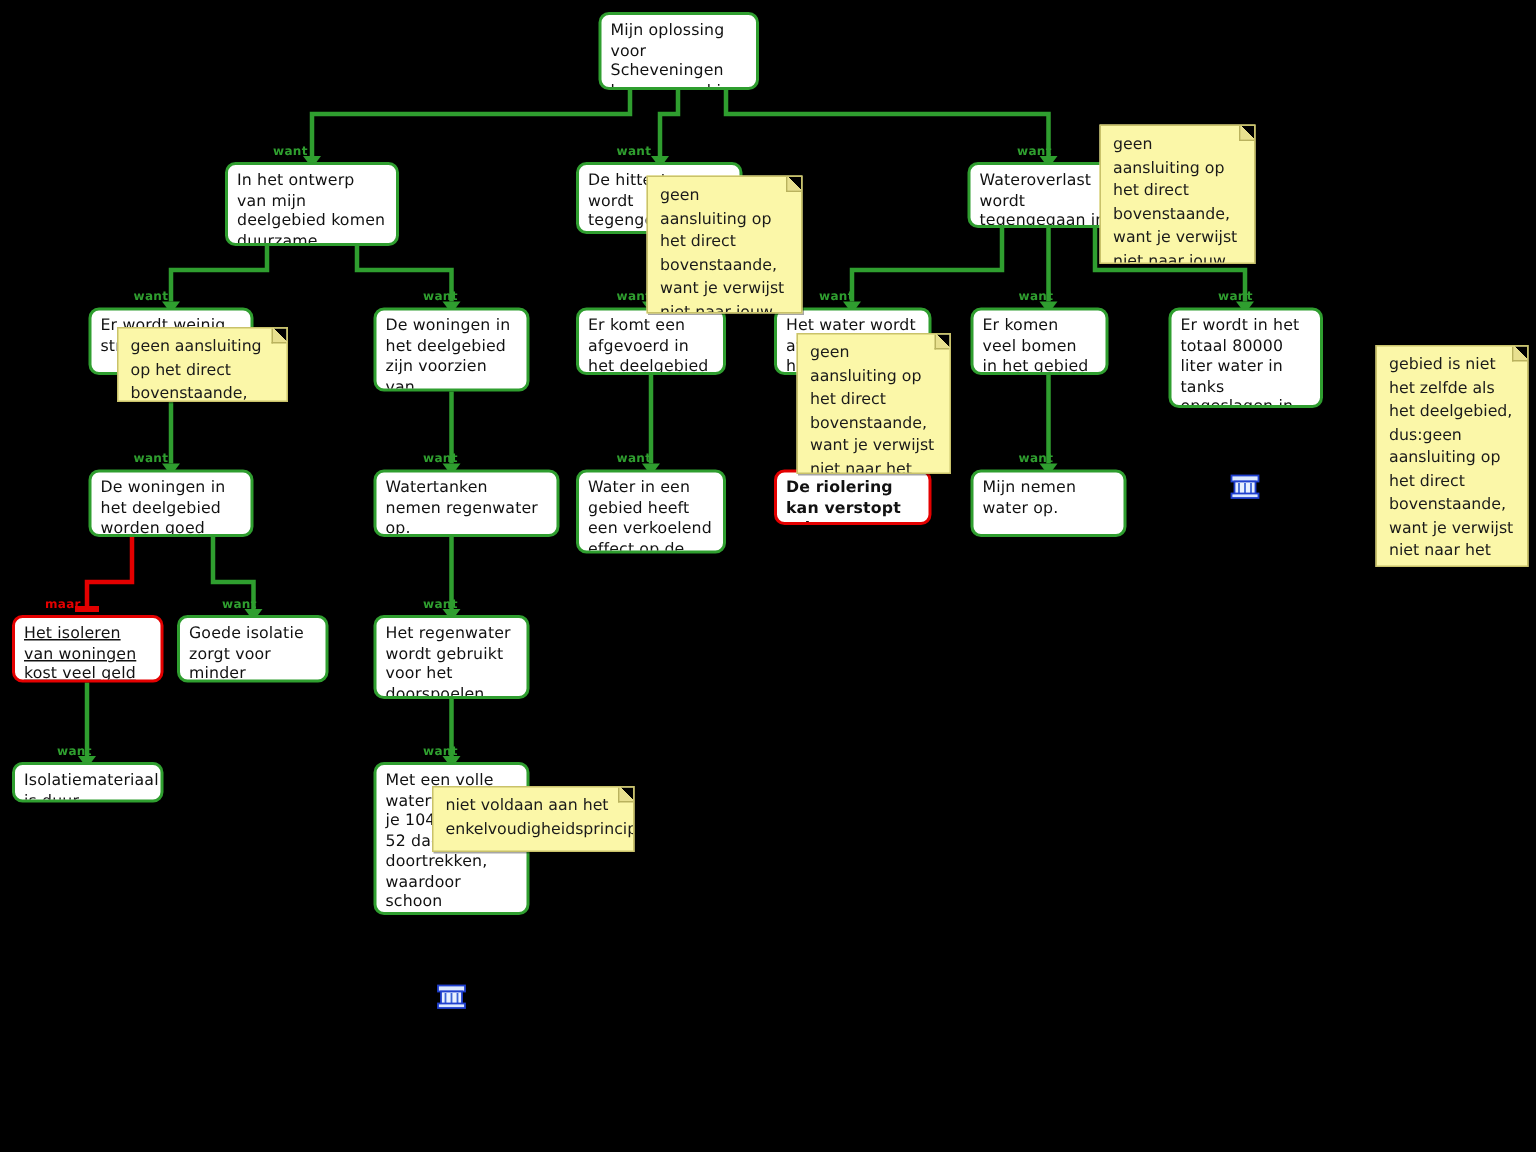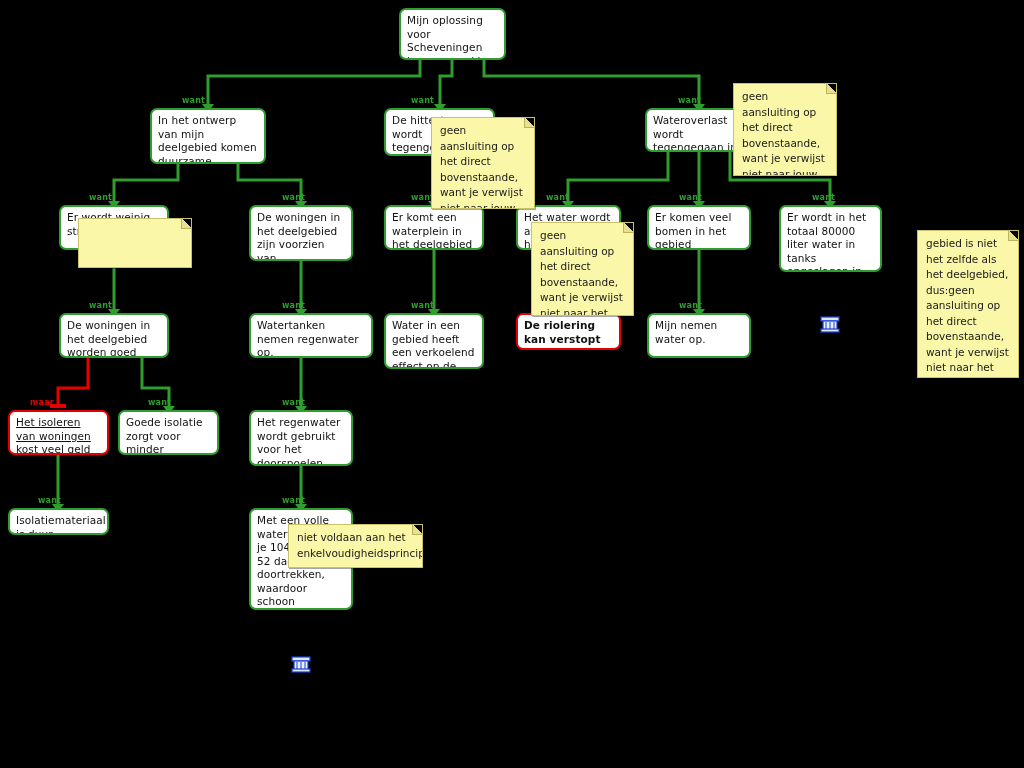--- a/index.html
+++ b/index.html
@@ -121,23 +121,23 @@
     </g>
   </svg>
 
   <div id="nodes-layer">
       <div class="node" style="left: 399px; top: 8px; width: 107px; height: 52px;">Mijn oplossing voor Scheveningen haven noord is goed.</div>
       <div class="node" style="left: 150px; top: 108px; width: 116px; height: 56px;">In het ontwerp van mijn deelgebied komen duurzame woningen.</div>
       <div class="node" style="left: 384px; top: 108px; width: 111px; height: 48px;">De hittestress wordt tegengegaan in het deelgebied</div>
       <div class="node" style="left: 645px; top: 108px; width: 108px; height: 44px;">Wateroverlast wordt tegengegaan in het deelgebied</div>
       <div class="node" style="left: 59px; top: 205px; width: 110px; height: 45px;">Er wordt weinig stroom verbruikt</div>
       <div class="node" style="left: 249px; top: 205px; width: 104px; height: 56px;">De woningen in het deelgebied zijn voorzien van watertanken.</div>
-      <div class="node" style="left: 384px; top: 205px; width: 100px; height: 45px;">Er komt een waterplein in het deelgebied</div>
+      <div class="node" style="left: 384px; top: 205px; width: 100px; height: 45px;">Er komt een afgevoerd in het deelgebied</div>
       <div class="node" style="left: 516px; top: 205px; width: 105px; height: 45px;">Het water wordt afgevoerd via het riool</div>
-      <div class="node" style="left: 647px; top: 205px; width: 104px; height: 45px;">Er komen veel bomen in het gebied</div>
+      <div class="node" style="left: 647px; top: 205px; width: 92px; height: 45px;">Er komen veel bomen in het gebied</div>
       <div class="node" style="left: 779px; top: 205px; width: 103px; height: 67px;">Er wordt in het totaal 80000 liter water in tanks opgeslagen in het deelgebied.</div>
       <div class="node" style="left: 59px; top: 313px; width: 110px; height: 45px;">De woningen in het deelgebied worden goed geisoleerd.</div>
       <div class="node" style="left: 249px; top: 313px; width: 124px; height: 45px;">Watertanken nemen regenwater op.</div>
       <div class="node" style="left: 384px; top: 313px; width: 100px; height: 56px;">Water in een gebied heeft een verkoelend effect op de omgeving.</div>
       <div class="node con" style="left: 516px; top: 313px; width: 105px; height: 37px; font-weight: bold;">De riolering kan verstopt raken</div>
       <div class="node" style="left: 647px; top: 313px; width: 104px; height: 45px;">Mijn nemen water op.</div>
       <div class="node con" style="left: 8px; top: 410px; width: 101px; height: 45px; text-decoration: underline;">Het isoleren van woningen kost veel geld</div>
       <div class="node" style="left: 118px; top: 410px; width: 101px; height: 45px;">Goede isolatie zorgt voor minder warmteverlies</div>
       <div class="node" style="left: 249px; top: 410px; width: 104px; height: 56px;">Het regenwater wordt gebruikt voor het doorspoelen van het toilet.</div>
       <div class="node" style="left: 8px; top: 508px; width: 101px; height: 27px;">Isolatiemateriaal is duur</div>
@@ -157,21 +157,21 @@
       <div class="elabel" style="left: 282px; top: 301px;">want</div>
       <div class="elabel" style="left: 411px; top: 301px;">want</div>
       <div class="elabel" style="left: 679px; top: 301px;">want</div>
       <div class="elabel con" style="left: 30px; top: 398px;">maar</div>
       <div class="elabel" style="left: 148px; top: 398px;">want</div>
       <div class="elabel" style="left: 282px; top: 398px;">want</div>
       <div class="elabel" style="left: 38px; top: 496px;">want</div>
       <div class="elabel" style="left: 282px; top: 496px;">want</div>
     </div>
   <div id="notes-layer">
-      <div class="note" style="left: 78px; top: 218px; width: 114px; height: 50px;"><span class="fold"></span></div>
+      <div class="note" style="left: 78px; top: 218px; width: 114px; height: 50px;"><span class="fold"></span><span>geen aansluiting op het direct bovenstaande,</span></div>
       <div class="note" style="left: 431px; top: 117px; width: 104px; height: 92px;"><span class="fold"></span><span>geen aansluiting op het direct bovenstaande, want je verwijst niet naar jouw oplossing!</span></div>
       <div class="note" style="left: 531px; top: 222px; width: 103px; height: 94px;"><span class="fold"></span><span>geen aansluiting op het direct bovenstaande, want je verwijst niet naar het deelgebied</span></div>
       <div class="note" style="left: 733px; top: 83px; width: 104px; height: 93px;"><span class="fold"></span><span>geen aansluiting op het direct bovenstaande, want je verwijst niet naar jouw oplossing!</span></div>
       <div class="note" style="left: 917px; top: 230px; width: 102px; height: 148px;"><span class="fold"></span><span>gebied is niet het zelfde als het deelgebied, dus:geen aansluiting op het direct bovenstaande, want je verwijst niet naar het deelgebied</span></div>
       <div class="note" style="left: 288px; top: 524px; width: 135px; height: 44px;"><span class="fold"></span><span>niet voldaan aan het enkelvoudigheidsprincipe</span></div>
     </div>
   <div id="icons-layer">
       <div class="pillar" style="left: 819px; top: 313px;"><svg viewBox="0 0 22 22" width="22" height="22">
           <rect x="2" y="4" width="18" height="4" fill="#dce9ff" stroke="#1f3fcf" stroke-width="1.2"></rect>
           <rect x="4" y="8" width="14" height="9" fill="#e8f0ff" stroke="#1f3fcf" stroke-width="1.2"></rect>

